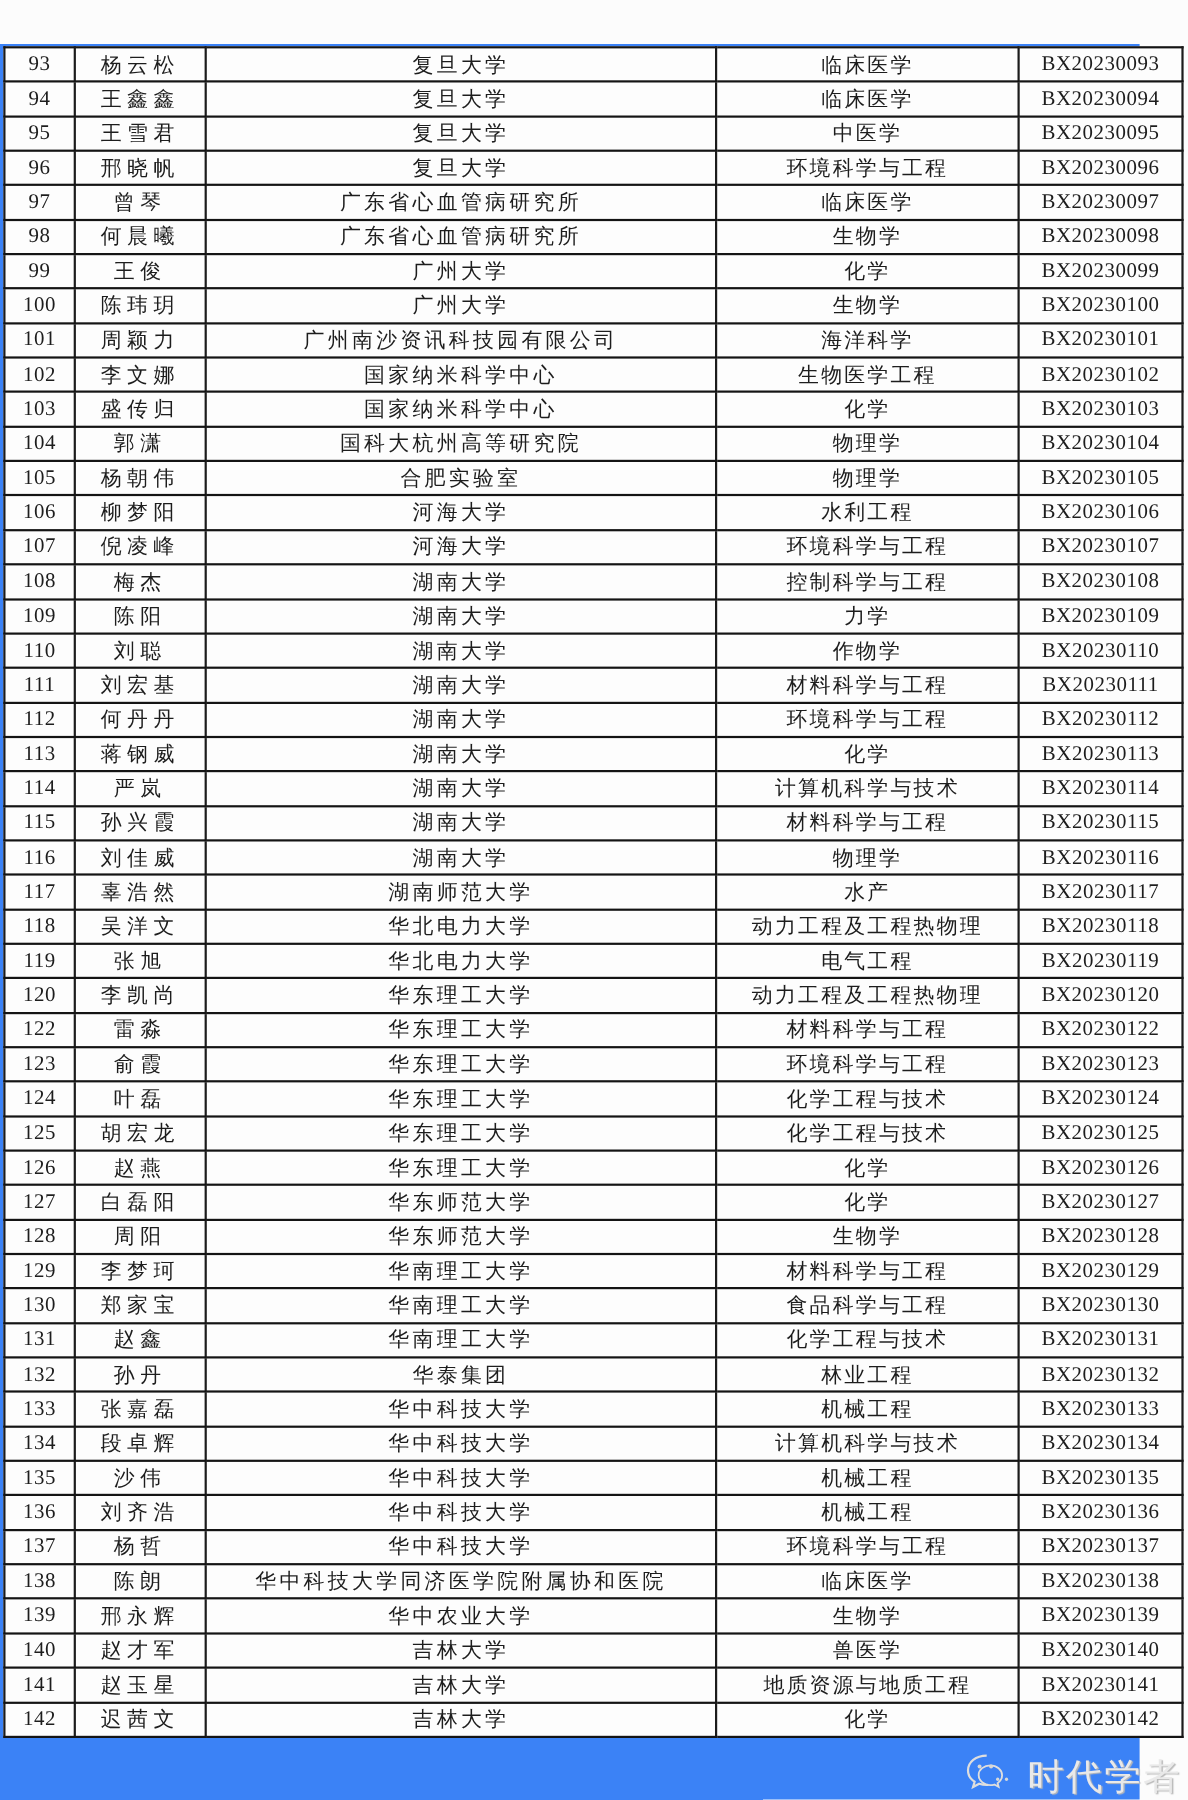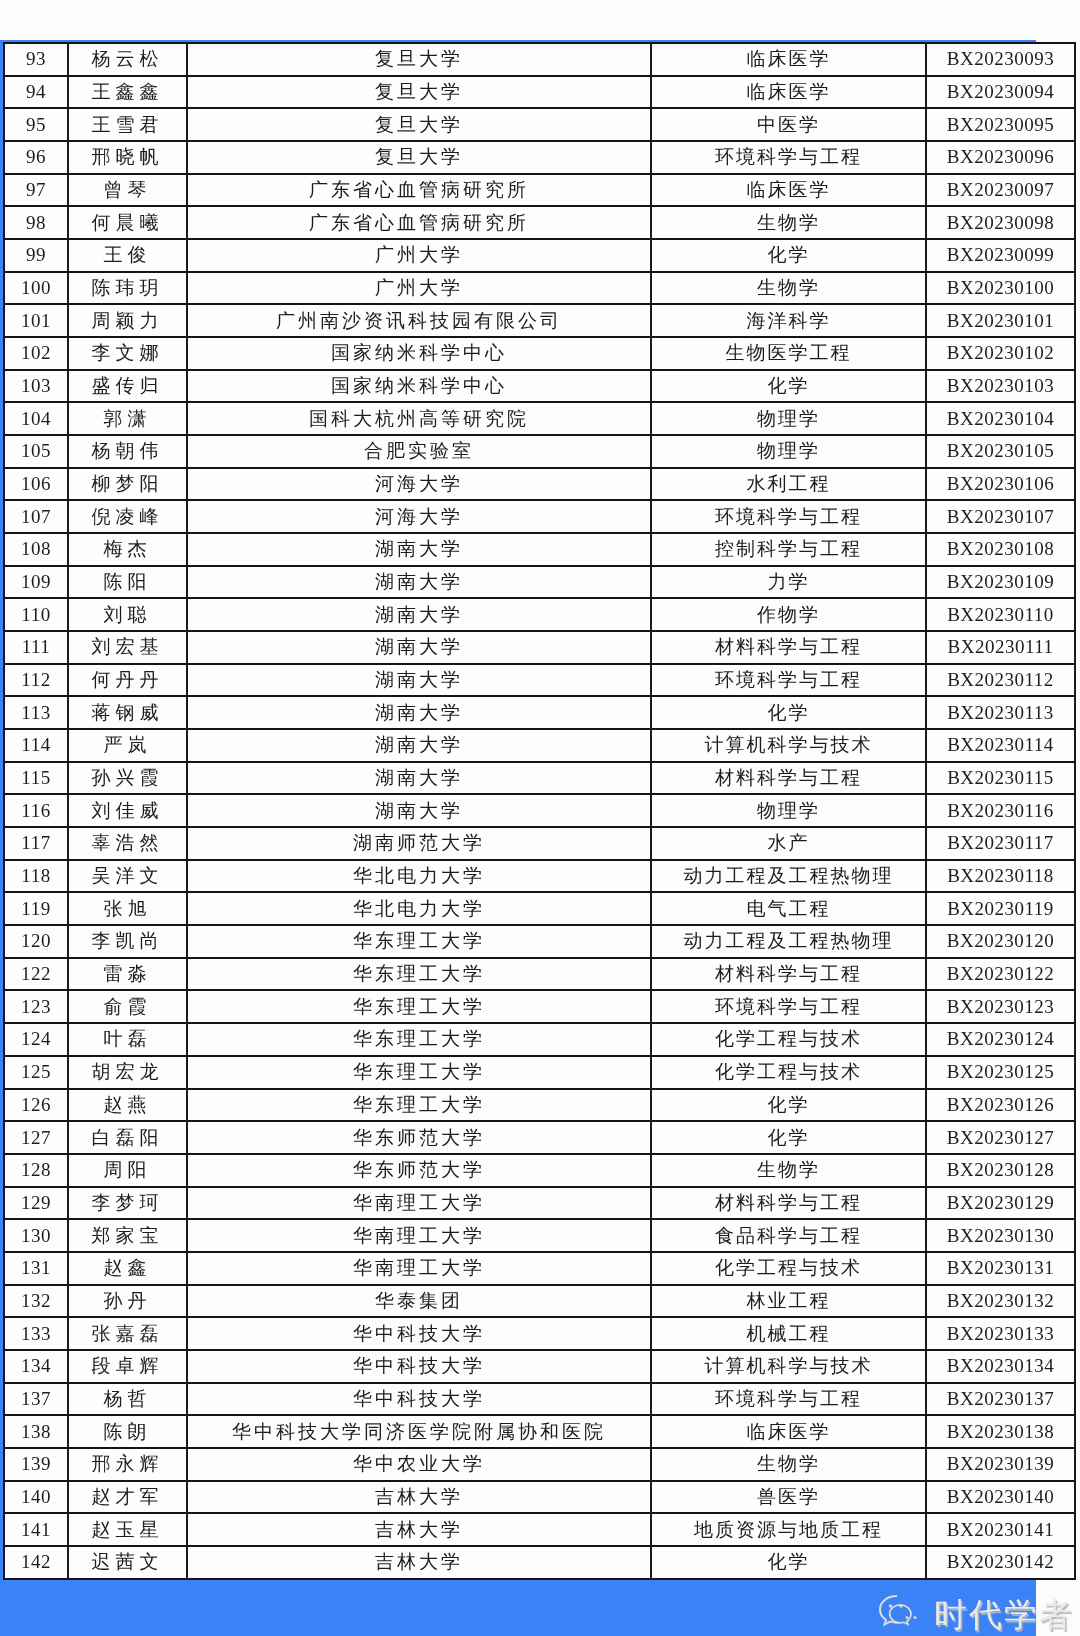--- a/index.html
+++ b/index.html
@@ -370,20 +370,34 @@
           <td class="col-institution">华中科技大学</td>
           <td class="col-field">机械工程</td>
           <td class="col-code">BX20230133</td>
         </tr>
         <tr>
           <td class="col-no">134</td>
           <td class="col-name">段卓辉</td>
           <td class="col-institution">华中科技大学</td>
           <td class="col-field">计算机科学与技术</td>
           <td class="col-code">BX20230134</td>
+        </tr>
+        <tr>
+          <td class="col-no">135</td>
+          <td class="col-name">沙伟</td>
+          <td class="col-institution">华中科技大学</td>
+          <td class="col-field">机械工程</td>
+          <td class="col-code">BX20230135</td>
+        </tr>
+        <tr>
+          <td class="col-no">136</td>
+          <td class="col-name">刘齐浩</td>
+          <td class="col-institution">华中科技大学</td>
+          <td class="col-field">机械工程</td>
+          <td class="col-code">BX20230136</td>
         </tr>
         <tr>
           <td class="col-no">137</td>
           <td class="col-name">杨哲</td>
           <td class="col-institution">华中科技大学</td>
           <td class="col-field">环境科学与工程</td>
           <td class="col-code">BX20230137</td>
         </tr>
         <tr>
           <td class="col-no">138</td>

